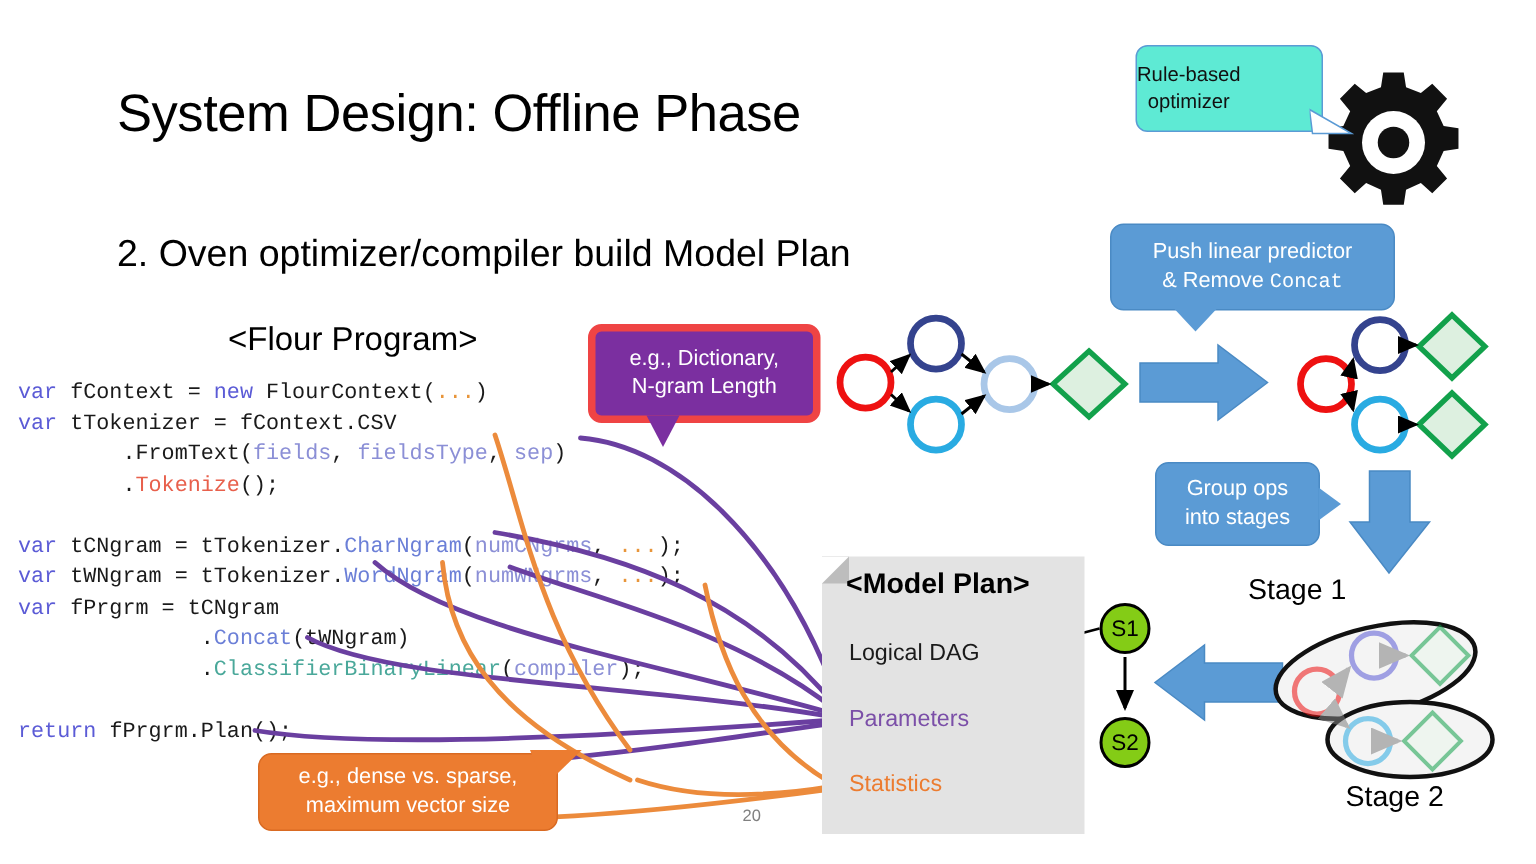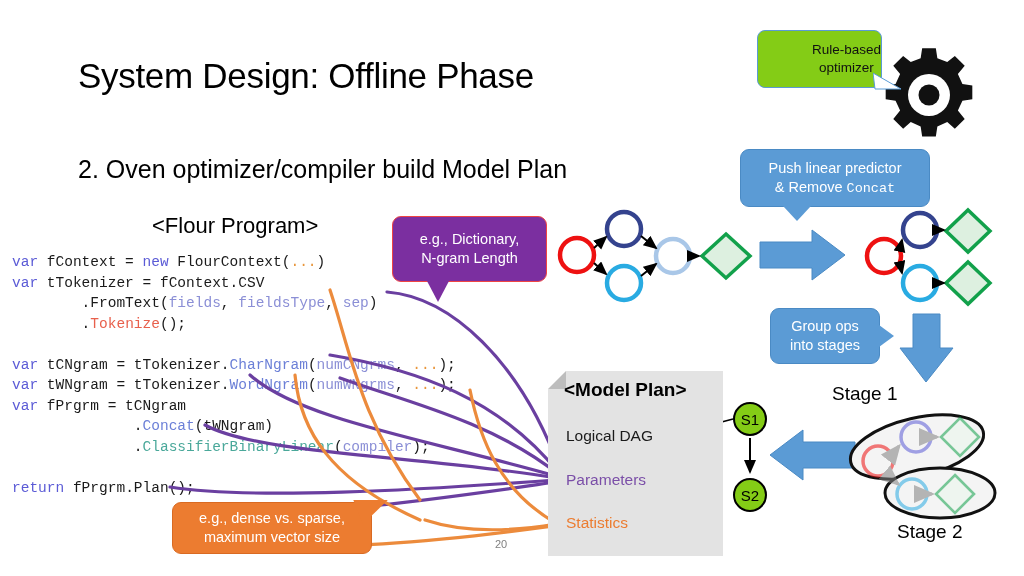--- a/index.html
+++ b/index.html
@@ -44,21 +44,21 @@
   .arg{color:#8b8fd6;}     
   .dots{color:#e8953a;}    
   .m-red{color:#e8604c;}   
   .m-blue{color:#6b7fd7;}  
   .m-teal{color:#4aa89a;}  
 
   
   #callout-purple{
     left:392px; top:216px;
     width:155px; height:66px;
-    background:#7b2fa0; border:1px solid #ef4444;
+    background:#7b2fa0; border:5px solid #ef4444;
     border-radius:9px;
     color:#fff; font-size:14.5px; line-height:19px;
     text-align:center;
     display:flex;align-items:center;justify-content:center;
     box-sizing:border-box;
     z-index:6;
   }
   #callout-purple .tail{
     position:absolute;left:34px;bottom:-21px;width:0;height:0;
     border-left:11px solid transparent;border-right:11px solid transparent;
@@ -104,24 +104,24 @@
     position:absolute;left:18px;font-size:15.5px;white-space:nowrap;
   }
   #mp-dag{top:56px;color:#1a1a1a;}
   #mp-params{top:100px;color:#7b4fa8;}
   #mp-stats{top:143px;color:#ec7c30;text-align:right;}
 
   
   #bubble-rule{
     left:757px; top:30px; width:125px; height:58px;
     border:1px solid #5b9bd5; border-radius:8px;
-    background:#84cc16;
+    background:#5eead4;
     color:#111; font-size:13.5px; line-height:18px;
     text-align:center;
-    display:flex;align-items:center;justify-content:flex-end;
+    display:flex;align-items:center;justify-content:flex-start;
     box-sizing:border-box;
     z-index:4;
   }
   #bubble-rule .tail{
     position:absolute;right:-22px;bottom:-4px;
     width:30px;height:22px;
   }
 
   
   .bluebox{

